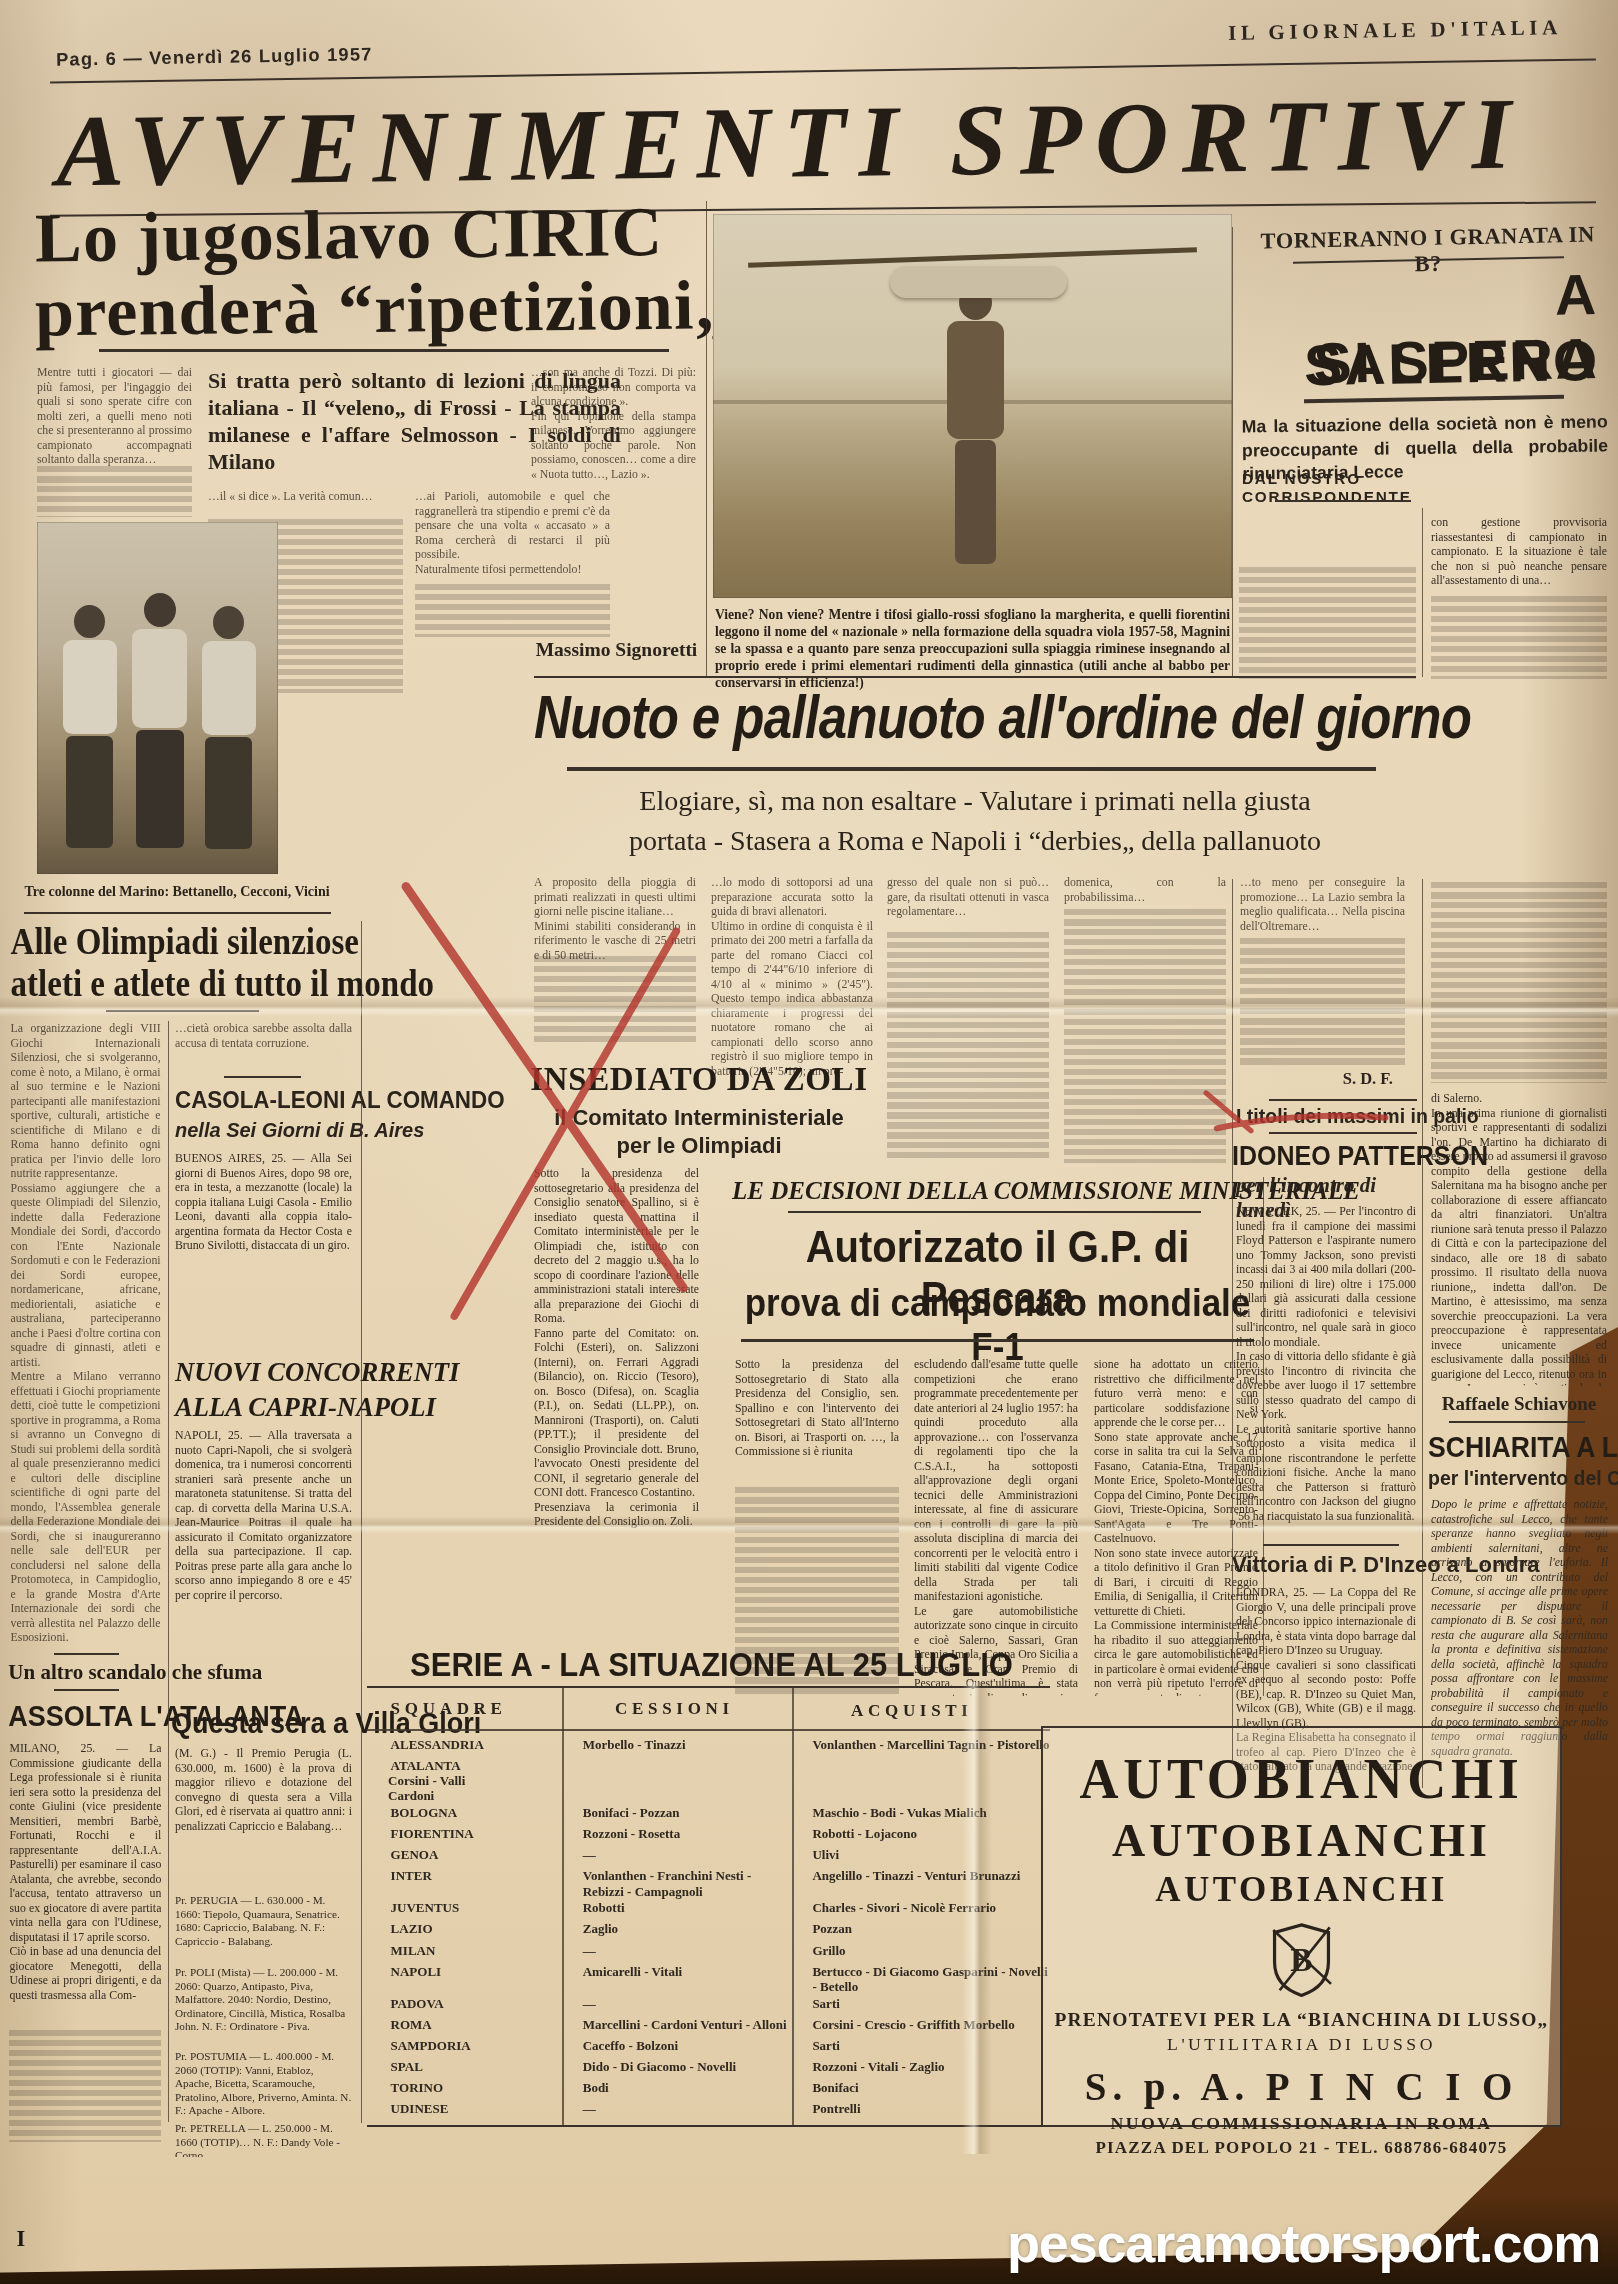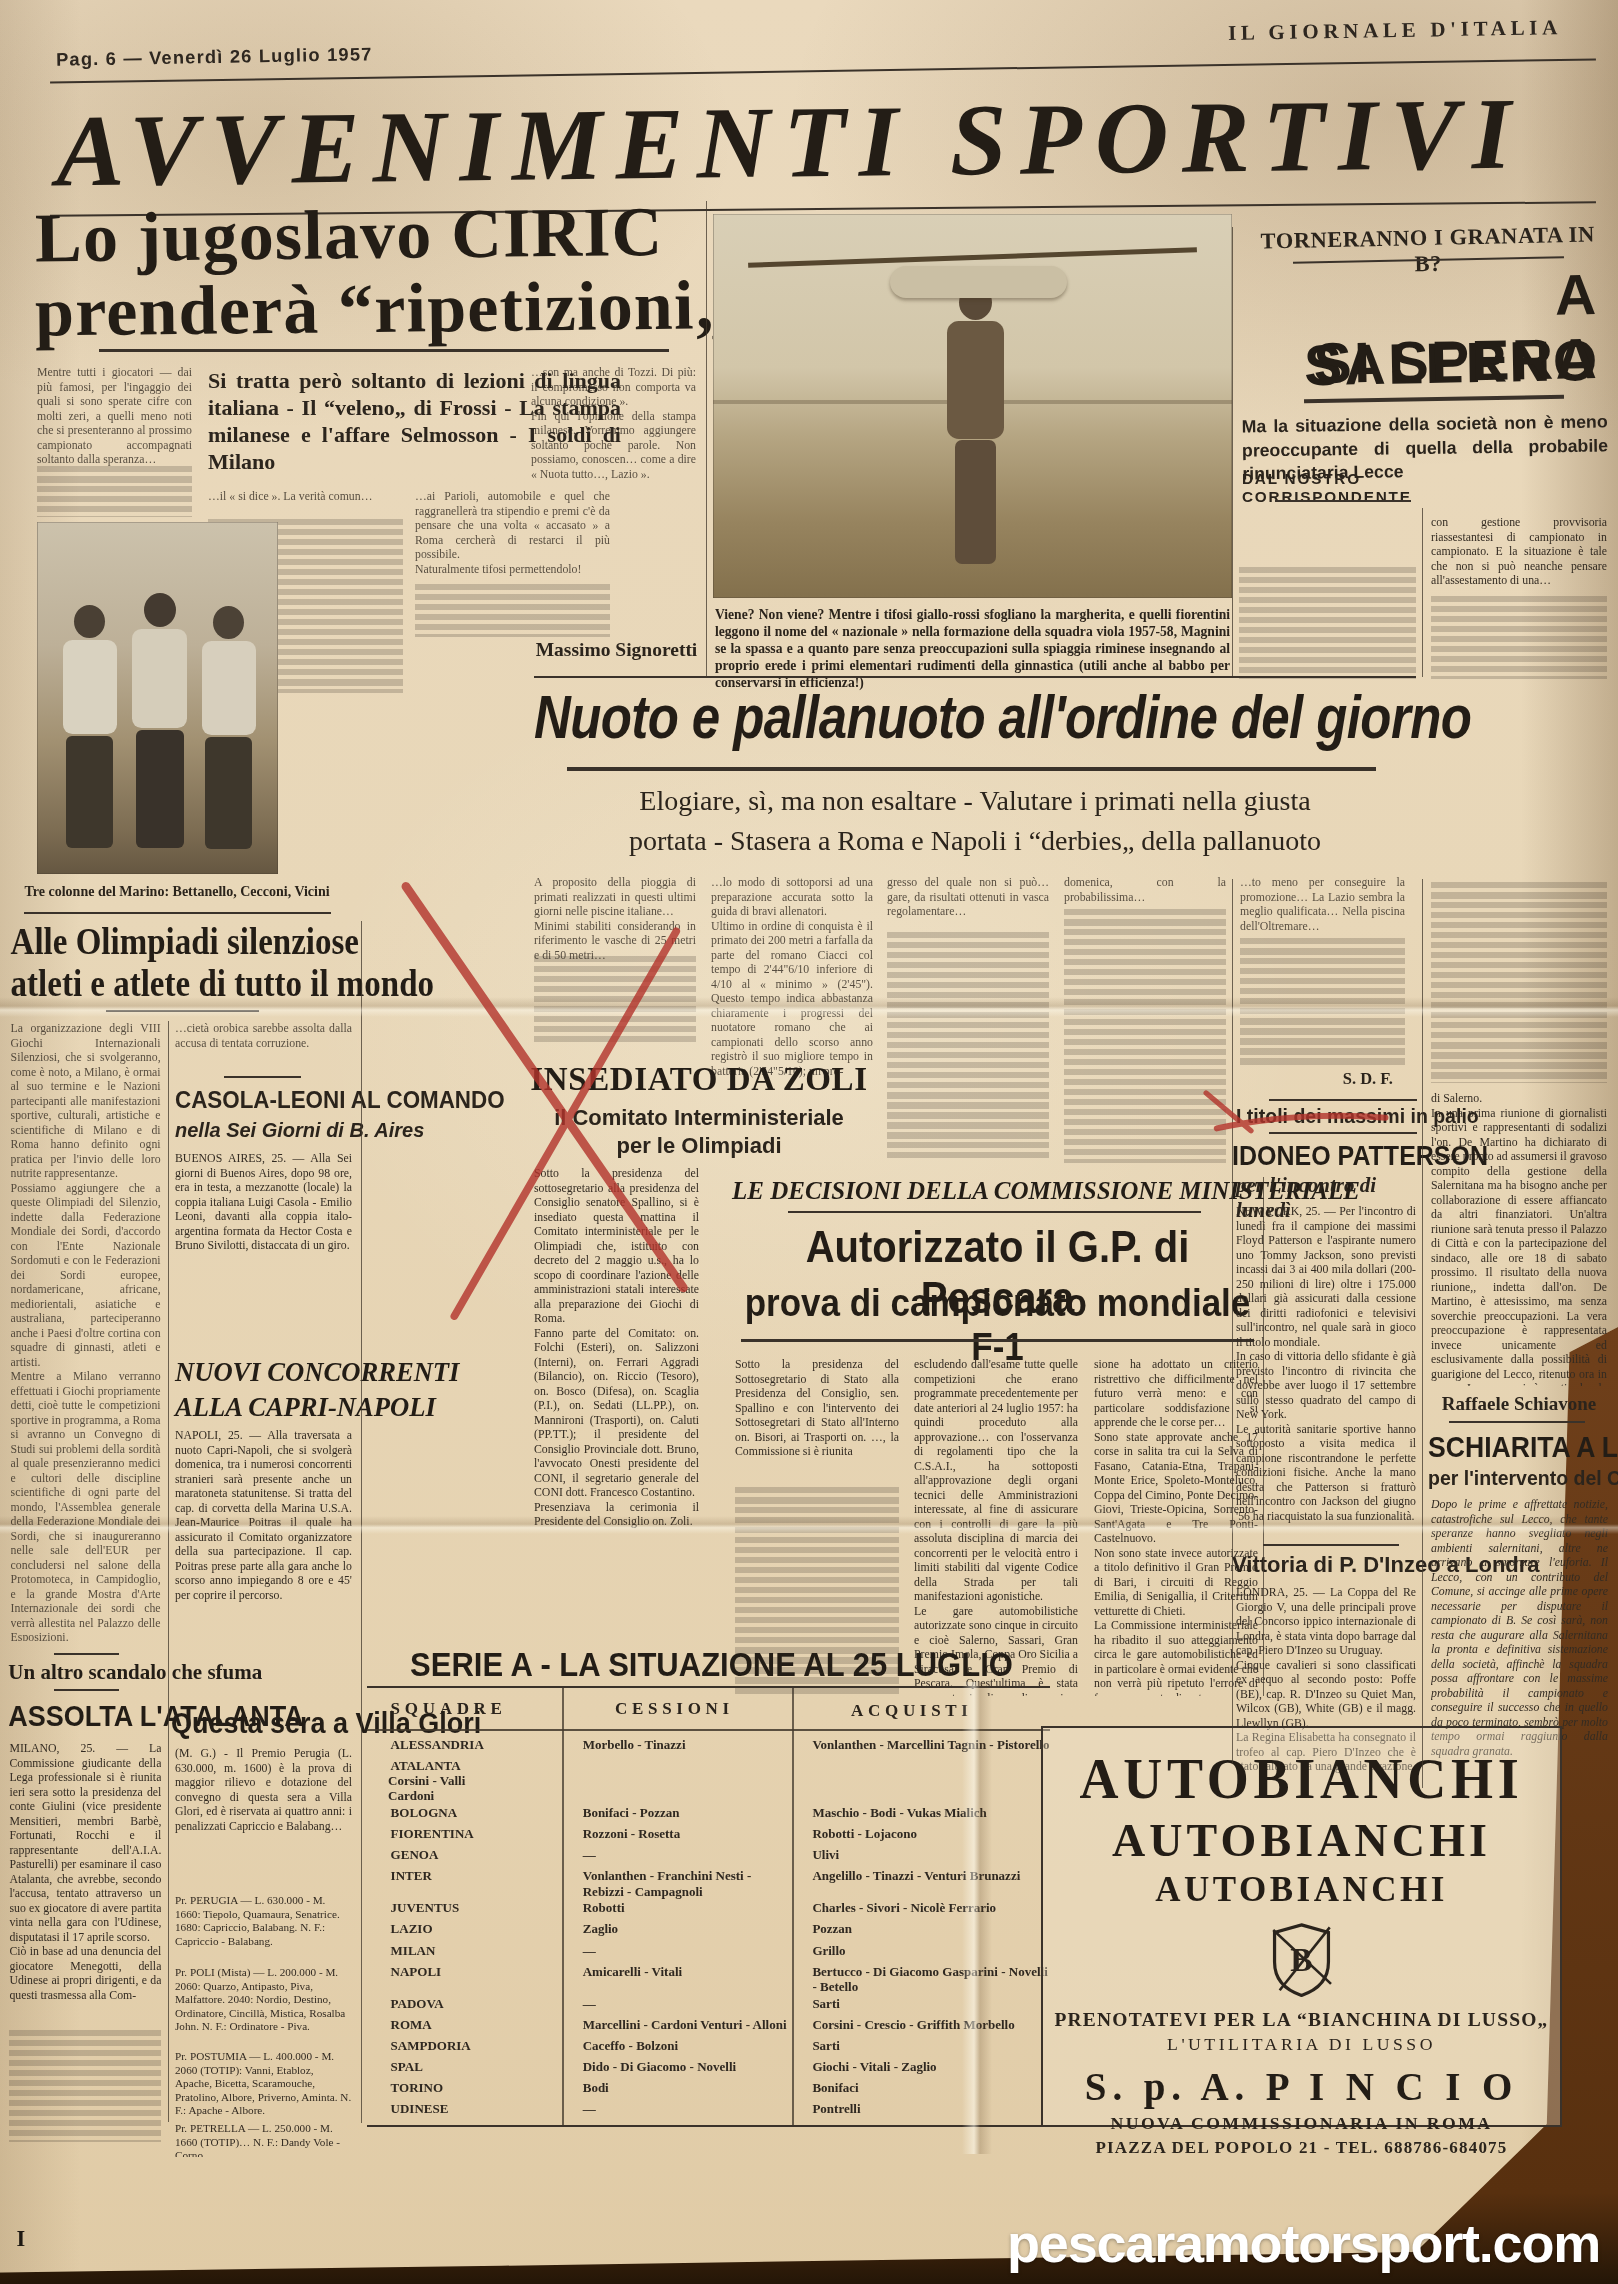--- a/index.html
+++ b/index.html
@@ -276,21 +276,21 @@
           <div style="font-family: &quot;Liberation Serif&quot;, serif; font-weight: bold; font-size: 13px; line-height: 15.3px; width: 259px; padding-left: 21px; box-sizing: border-box; color: rgb(47, 40, 32);">Corsini - Crescio - Griffith Morbello</div>
         </div>
         <div style="display: flex; align-items: flex-start; min-height: 20px; padding: 0.6px 0px;">
           <div style="font-family: &quot;Liberation Serif&quot;, serif; font-weight: bold; font-size: 13px; line-height: 15.3px; width: 195px; padding-left: 23.6px; box-sizing: border-box; color: rgb(47, 40, 32);">SAMPDORIA</div>
           <div style="font-family: &quot;Liberation Serif&quot;, serif; font-weight: bold; font-size: 13px; line-height: 15.3px; width: 230px; padding-left: 21px; box-sizing: border-box; color: rgb(47, 40, 32);">Caceffo - Bolzoni</div>
           <div style="font-family: &quot;Liberation Serif&quot;, serif; font-weight: bold; font-size: 13px; line-height: 15.3px; width: 259px; padding-left: 21px; box-sizing: border-box; color: rgb(47, 40, 32);">Sarti</div>
         </div>
         <div style="display: flex; align-items: flex-start; min-height: 20px; padding: 0.6px 0px;">
           <div style="font-family: &quot;Liberation Serif&quot;, serif; font-weight: bold; font-size: 13px; line-height: 15.3px; width: 195px; padding-left: 23.6px; box-sizing: border-box; color: rgb(47, 40, 32);">SPAL</div>
           <div style="font-family: &quot;Liberation Serif&quot;, serif; font-weight: bold; font-size: 13px; line-height: 15.3px; width: 230px; padding-left: 21px; box-sizing: border-box; color: rgb(47, 40, 32);">Dido - Di Giacomo - Novelli</div>
-          <div style="font-family: &quot;Liberation Serif&quot;, serif; font-weight: bold; font-size: 13px; line-height: 15.3px; width: 259px; padding-left: 21px; box-sizing: border-box; color: rgb(47, 40, 32);">Giochi - Vitali - Zaglio</div>
+          <div style="font-family: &quot;Liberation Serif&quot;, serif; font-weight: bold; font-size: 13px; line-height: 15.3px; width: 259px; padding-left: 21px; box-sizing: border-box; color: rgb(47, 40, 32);">Rozzoni - Vitali - Zaglio</div>
         </div>
         <div style="display: flex; align-items: flex-start; min-height: 20px; padding: 0.6px 0px;">
           <div style="font-family: &quot;Liberation Serif&quot;, serif; font-weight: bold; font-size: 13px; line-height: 15.3px; width: 195px; padding-left: 23.6px; box-sizing: border-box; color: rgb(47, 40, 32);">TORINO</div>
           <div style="font-family: &quot;Liberation Serif&quot;, serif; font-weight: bold; font-size: 13px; line-height: 15.3px; width: 230px; padding-left: 21px; box-sizing: border-box; color: rgb(47, 40, 32);">Bodi</div>
           <div style="font-family: &quot;Liberation Serif&quot;, serif; font-weight: bold; font-size: 13px; line-height: 15.3px; width: 259px; padding-left: 21px; box-sizing: border-box; color: rgb(47, 40, 32);">Bonifaci</div>
         </div>
         <div style="display: flex; align-items: flex-start; min-height: 20px; padding: 0.6px 0px;">
           <div style="font-family: &quot;Liberation Serif&quot;, serif; font-weight: bold; font-size: 13px; line-height: 15.3px; width: 195px; padding-left: 23.6px; box-sizing: border-box; color: rgb(47, 40, 32);">UDINESE</div>
           <div style="font-family: &quot;Liberation Serif&quot;, serif; font-weight: bold; font-size: 13px; line-height: 15.3px; width: 230px; padding-left: 21px; box-sizing: border-box; color: rgb(47, 40, 32);">—</div>
           <div style="font-family: &quot;Liberation Serif&quot;, serif; font-weight: bold; font-size: 13px; line-height: 15.3px; width: 259px; padding-left: 21px; box-sizing: border-box; color: rgb(47, 40, 32);">Pontrelli</div>

